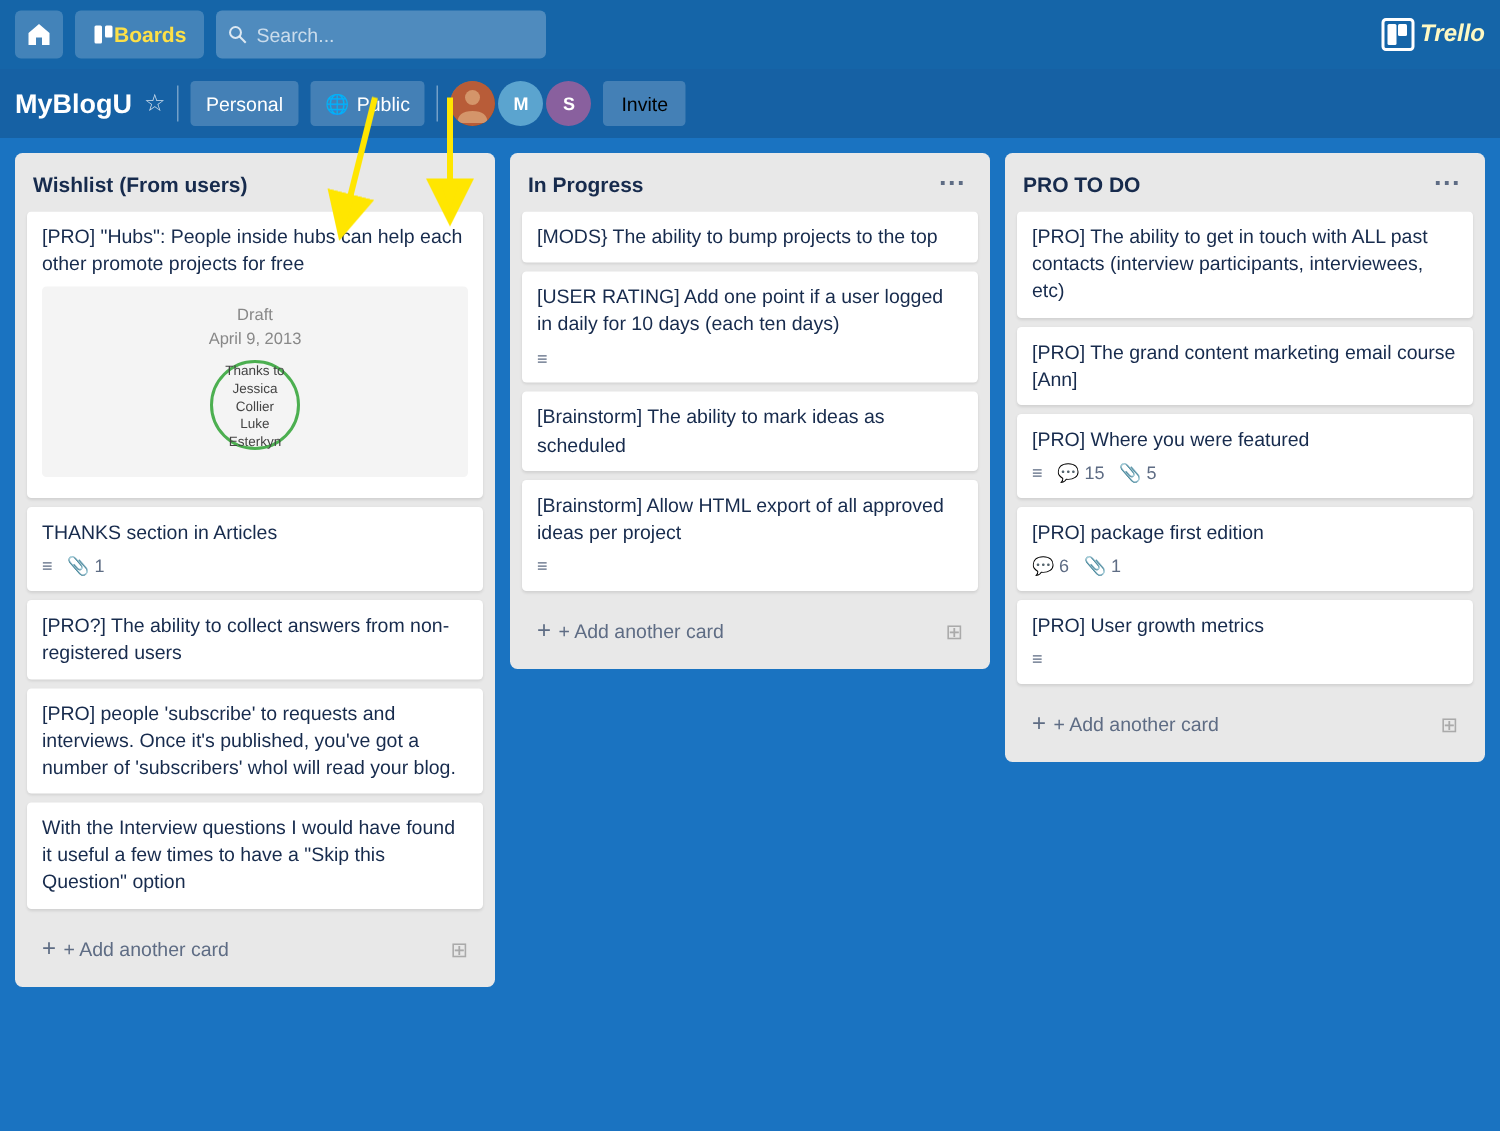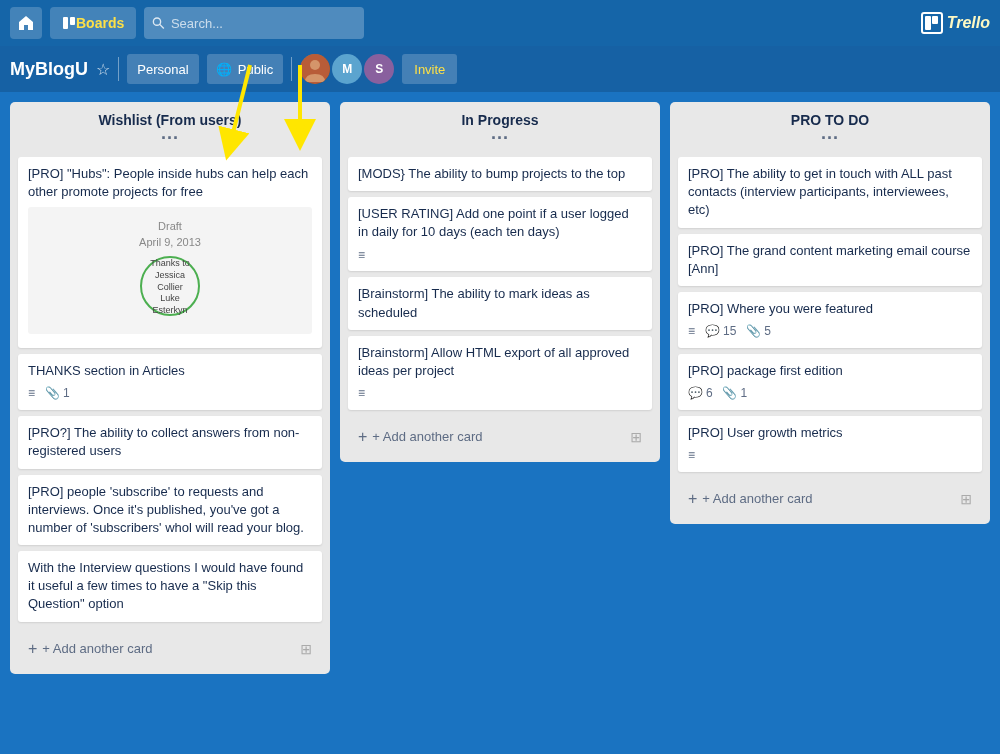--- a/index.html
+++ b/index.html
@@ -113,21 +113,21 @@
     }
     .avatar-group {
       display: flex; gap: 2px;
     }
     .invite-btn {
       height: 30px;
       background: rgba(255,255,255,0.2);
       border-radius: 3px;
       display: flex; align-items: center;
       cursor: pointer;
-      color: #fde047;
+      color: #000000;
       font-size: 13px;
       font-weight: 500;
       padding: 0 12px;
     }
 
     
     .columns-area {
       display: flex;
       padding: 10px 10px;
       gap: 10px;
@@ -147,21 +147,20 @@
     }
 
     .column-header {
       display: flex;
       align-items: center;
       justify-content: space-between;
       padding: 10px 12px 8px;
       font-size: 14px;
       font-weight: 700;
       color: #172b4d;
-      flex-direction: column;
     }
     .column-menu-btn {
       cursor: pointer;
       color: #5e6c84;
       font-size: 18px;
       padding: 0 4px;
     }
 
     .column-cards {
       overflow-y: auto;

